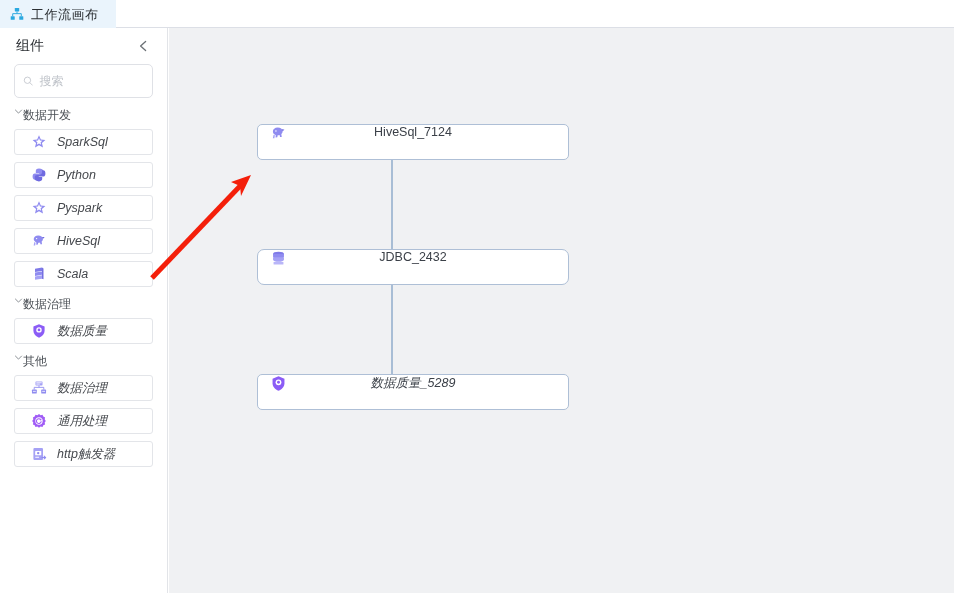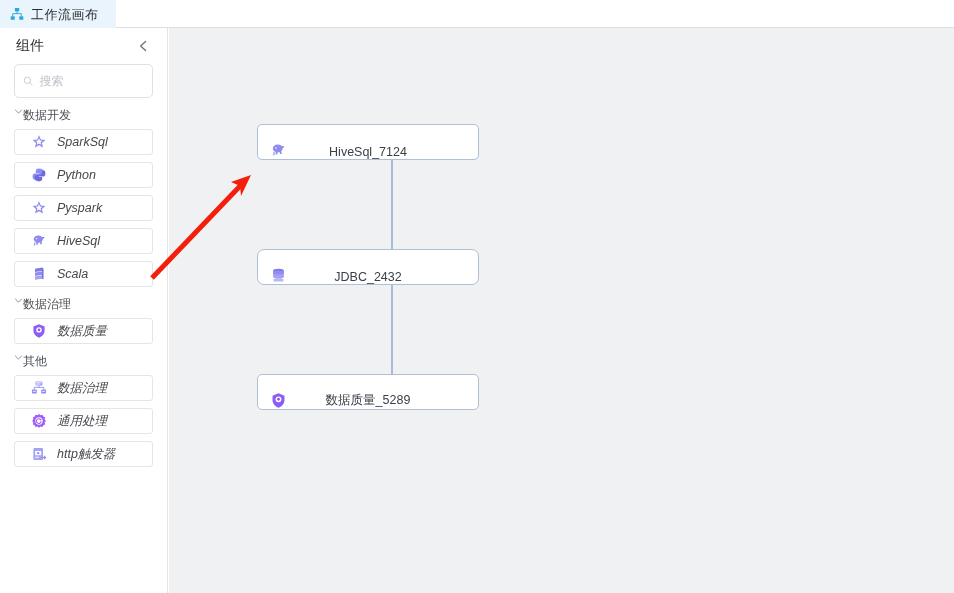--- a/index.html
+++ b/index.html
@@ -84,25 +84,25 @@
   .canvas {
     position: absolute; left: 169px; top: 28px;
     width: 785px; height: 565px;
     background: #f0f1f3;
   }
   .canvas-strip {
     position: absolute; left: 169px; top: 28px;
     width: 4px; height: 565px; background: #f7f8f9;
   }
   .node {
-    position: absolute; height: 36px; width: 222px;
+    position: absolute; height: 36px; width: 312px;
     background: #ffffff;
     border: 1px solid #aebfd6;
     border-radius: 5px;
-    display: flex; align-items: flex-end;
+    display: flex; align-items: flex-start;
     cursor: pointer;
   }
   .node-icon { width: 17px; height: 17px; margin-left: 12px; flex: none; display:block; }
   .node-label {
     position: absolute; left: 0; right: 0; text-align: center;
     font-size: 12.5px; color: #3b4048; pointer-events: none;
   }
   .edges { position: absolute; left: 0; top: 0; width: 785px; height: 565px; }
   .annot { position: absolute; left: 0; top: 0; width: 954px; height: 593px; pointer-events: none; }
 </style>
@@ -286,21 +286,21 @@
     <div class="node" style="left:88px; top:221px;border-radius:7px;">
       <svg class="node-icon" viewBox="0 0 20 20">
         <ellipse cx="10" cy="4.6" rx="6.4" ry="2.4" fill="#7f7ae8"></ellipse>
         <path d="M3.6 4.6 v3.2 c0 1.3 2.9 2.4 6.4 2.4 s6.4-1.1 6.4-2.4 V4.6" fill="#8f8bf0"></path>
         <path d="M3.6 8.4 v3.1 c0 1.3 2.9 2.4 6.4 2.4 s6.4-1.1 6.4-2.4 V8.4" fill="#a5a1f5"></path>
         <rect x="4.2" y="14.2" width="11.6" height="3" rx=".6" fill="#b9b6f8"></rect>
       </svg>
       <span class="node-label">JDBC_2432</span>
     </div>
 
-    <div class="node" style="left:88px; top:346px;">
+    <div class="node" style="left:88px; top:346px;font-style:italic;">
       <svg class="node-icon" viewBox="0 0 20 20">
         <path d="M10 1.6 L17 4.4 V9.6 c0 4.2-3 7.2-7 8.8 -4-1.6-7-4.6-7-8.8 V4.4 Z" fill="#8b5cf6"></path>
         <circle cx="10" cy="8.6" r="3.4" fill="#ffffff"></circle>
         <circle cx="10" cy="8.6" r="1.7" fill="#8b5cf6"></circle>
       </svg>
       <span class="node-label">数据质量_5289</span>
     </div>
   </div>
 
   <svg class="annot">

